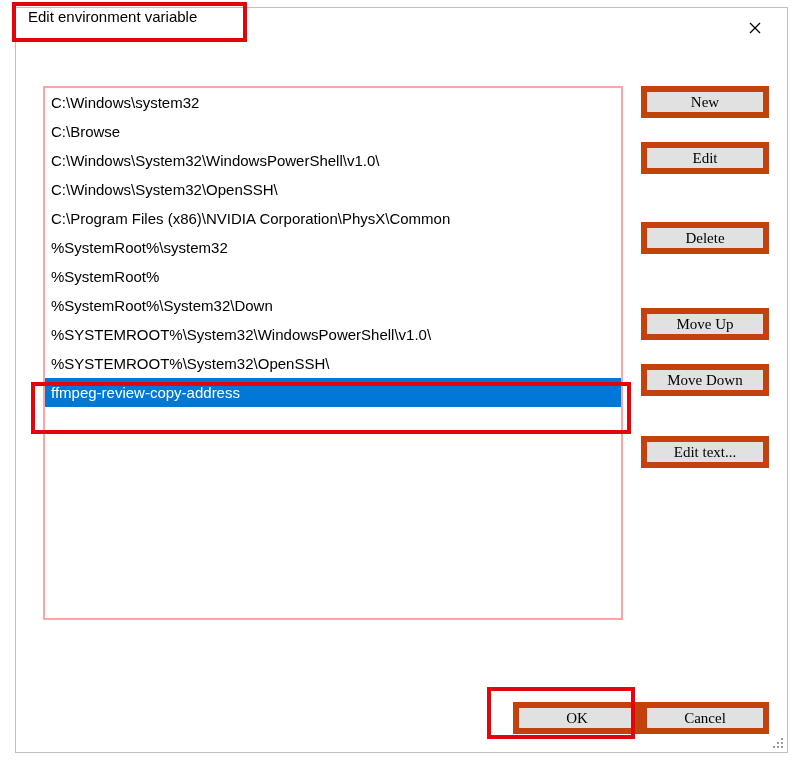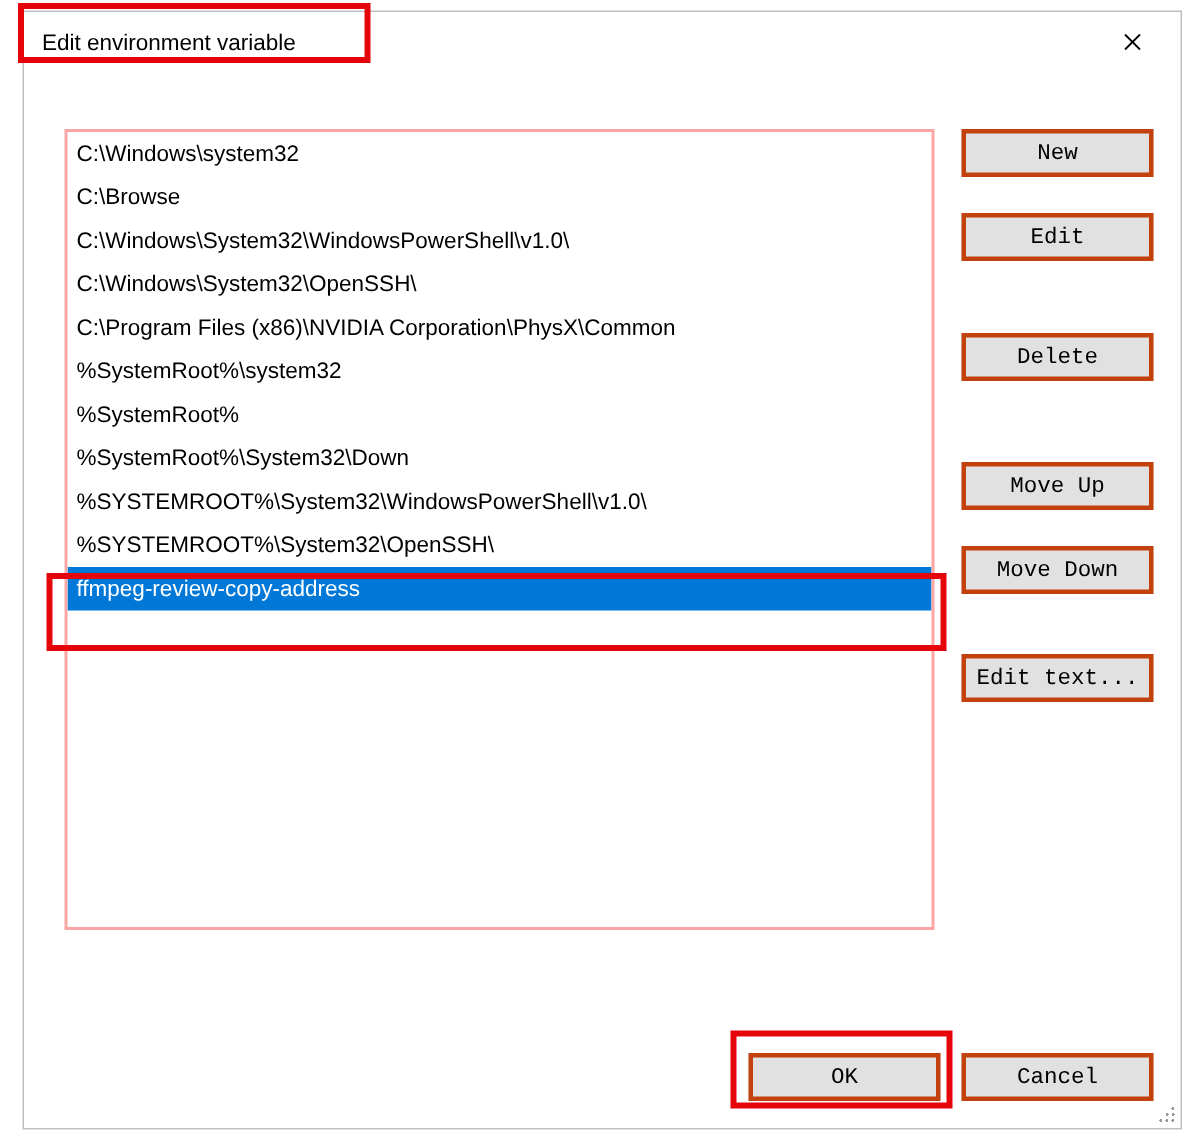--- a/index.html
+++ b/index.html
@@ -21,21 +21,21 @@
       left: 15px;
       top: 7px;
       width: 773px;
       height: 746px;
       border: 1px solid #bfbfbf;
       background: #ffffff;
     }
     .titlebar {
       height: 40px;
       display: flex;
-      align-items: center;
+      align-items: flex-start;
       justify-content: space-between;
       padding: 0 12px 0 12px;
     }
     .title-text {
       font-size: 15px;
       color: #000;
     }
     .close-x {
       width: 40px;
       height: 40px;
@@ -76,38 +76,37 @@
       color: #ffffff;
     }
     .side-buttons {
       width: 128px;
       display: flex;
       flex-direction: column;
     }
     .btn {
       height: 32px;
       background: #e1e1e1;
-      border: 3px solid #c2410c;
-      font-family: Liberation Mono, monospace;
+      border: 6px solid #c2410c;
+      font-family: Liberation Serif, serif;
       font-size: 15px;
       color: #000;
       cursor: pointer;
       display: flex;
       align-items: center;
       justify-content: center;
     }
     .gap-small { height: 24px; }
     .gap-large { height: 54px; }
     .gap-med { height: 40px; }
     .bottom-row {
       position: absolute;
       bottom: 18px;
       right: 18px;
       display: flex;
-      gap: 14px;
       padding-left: 32px;
     }
     .bottom-row .btn {
       width: 128px;
     }
     .grip {
       position: absolute;
       right: 2px;
       bottom: 2px;
       width: 14px;

